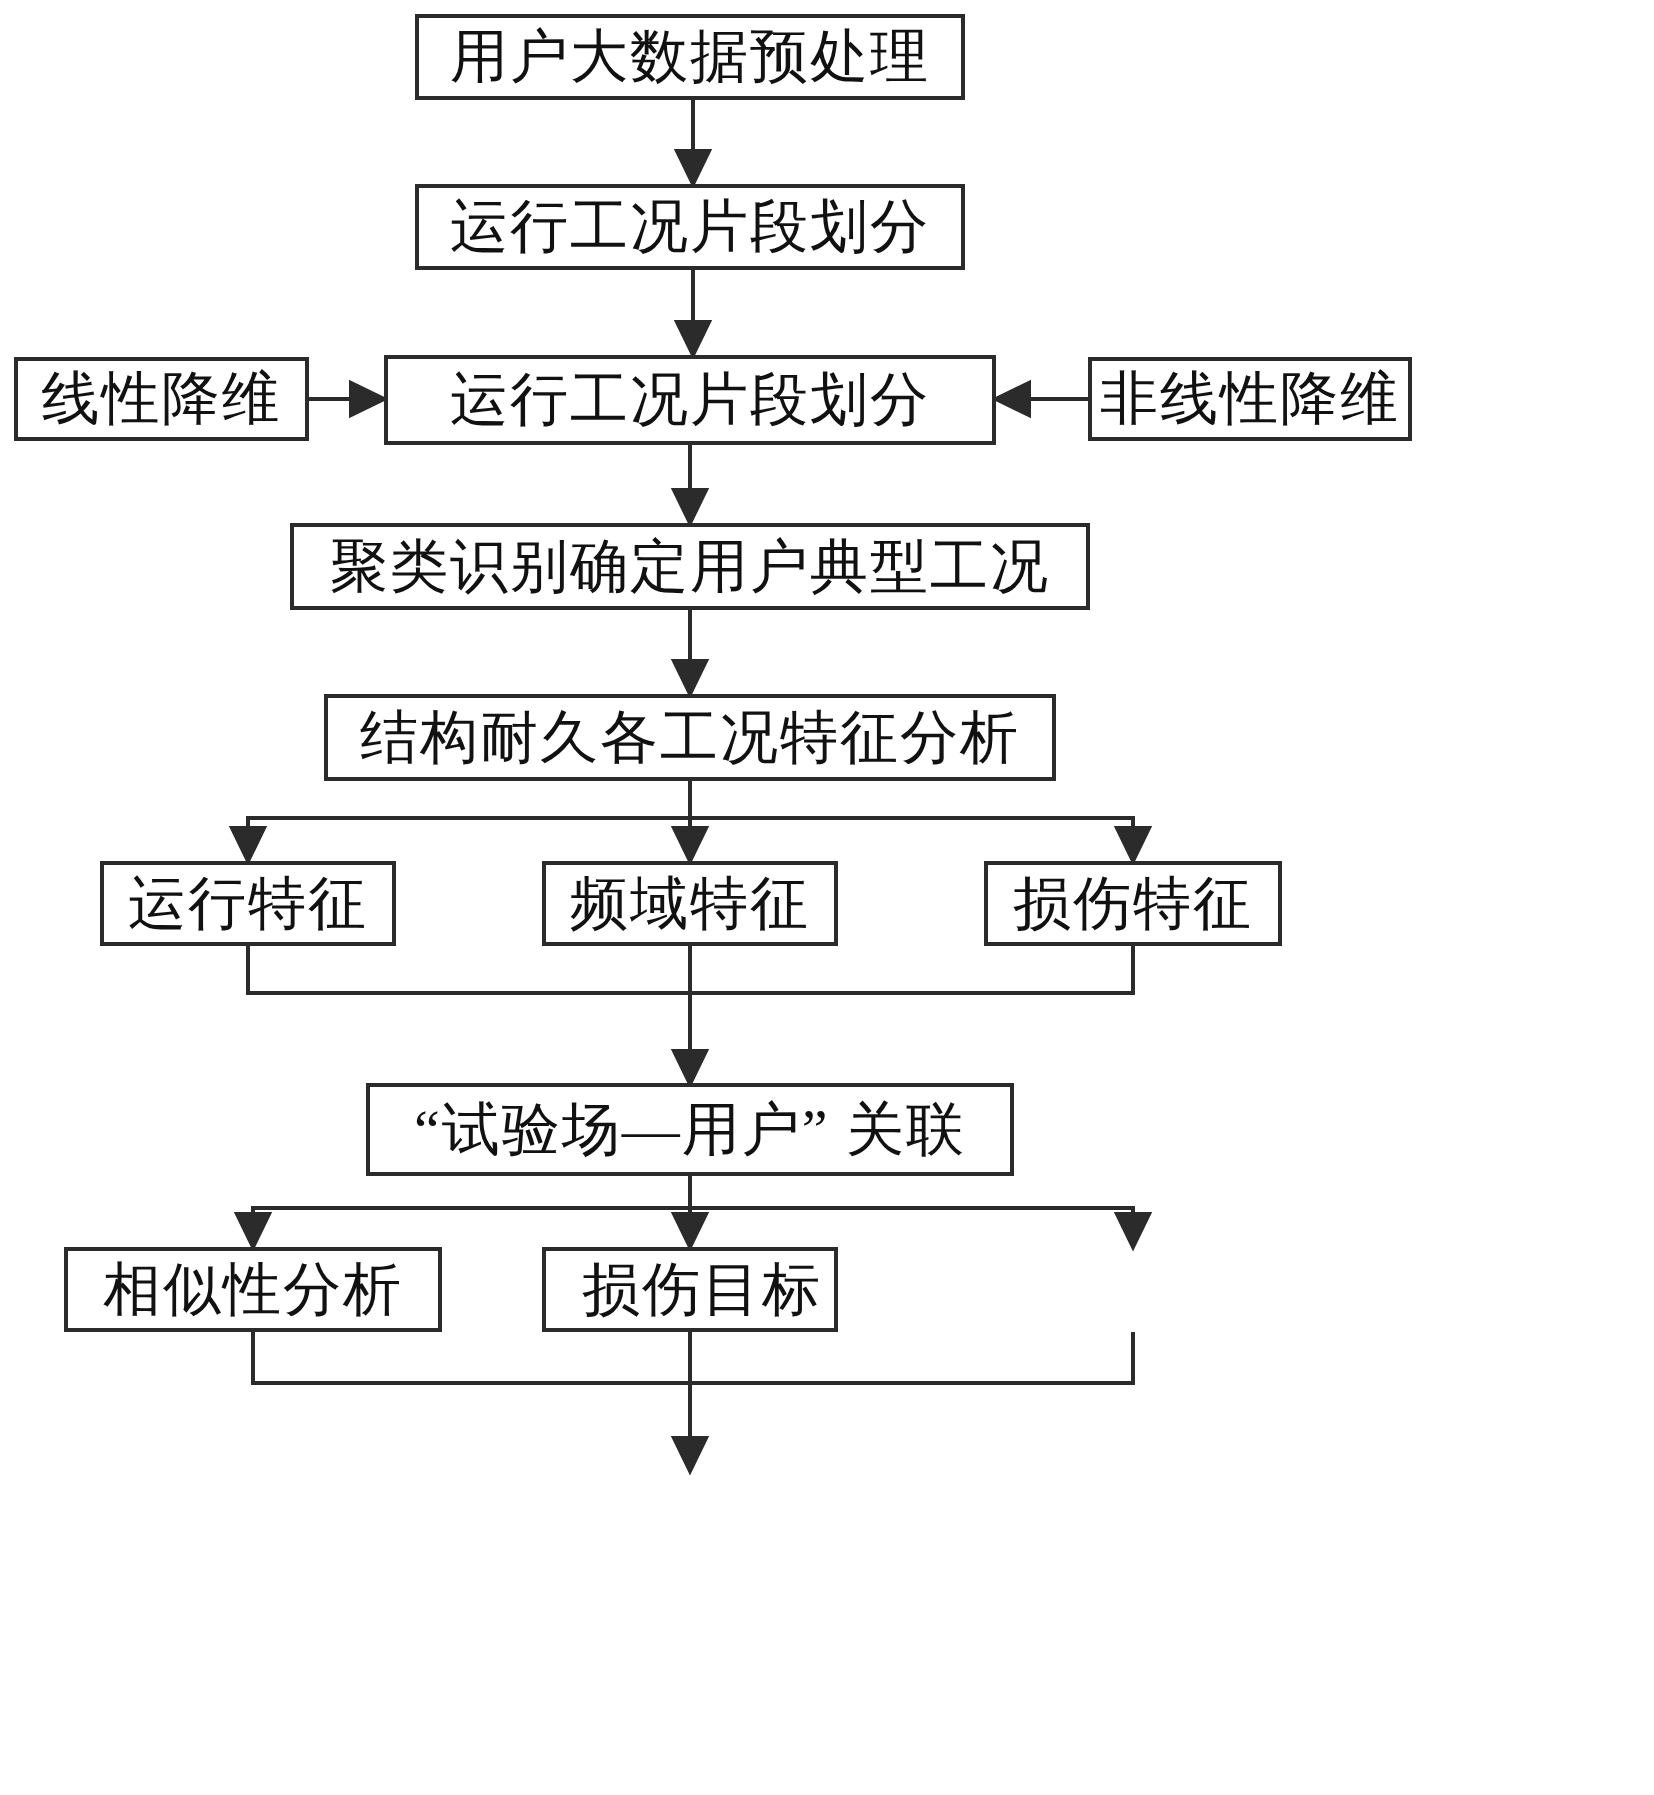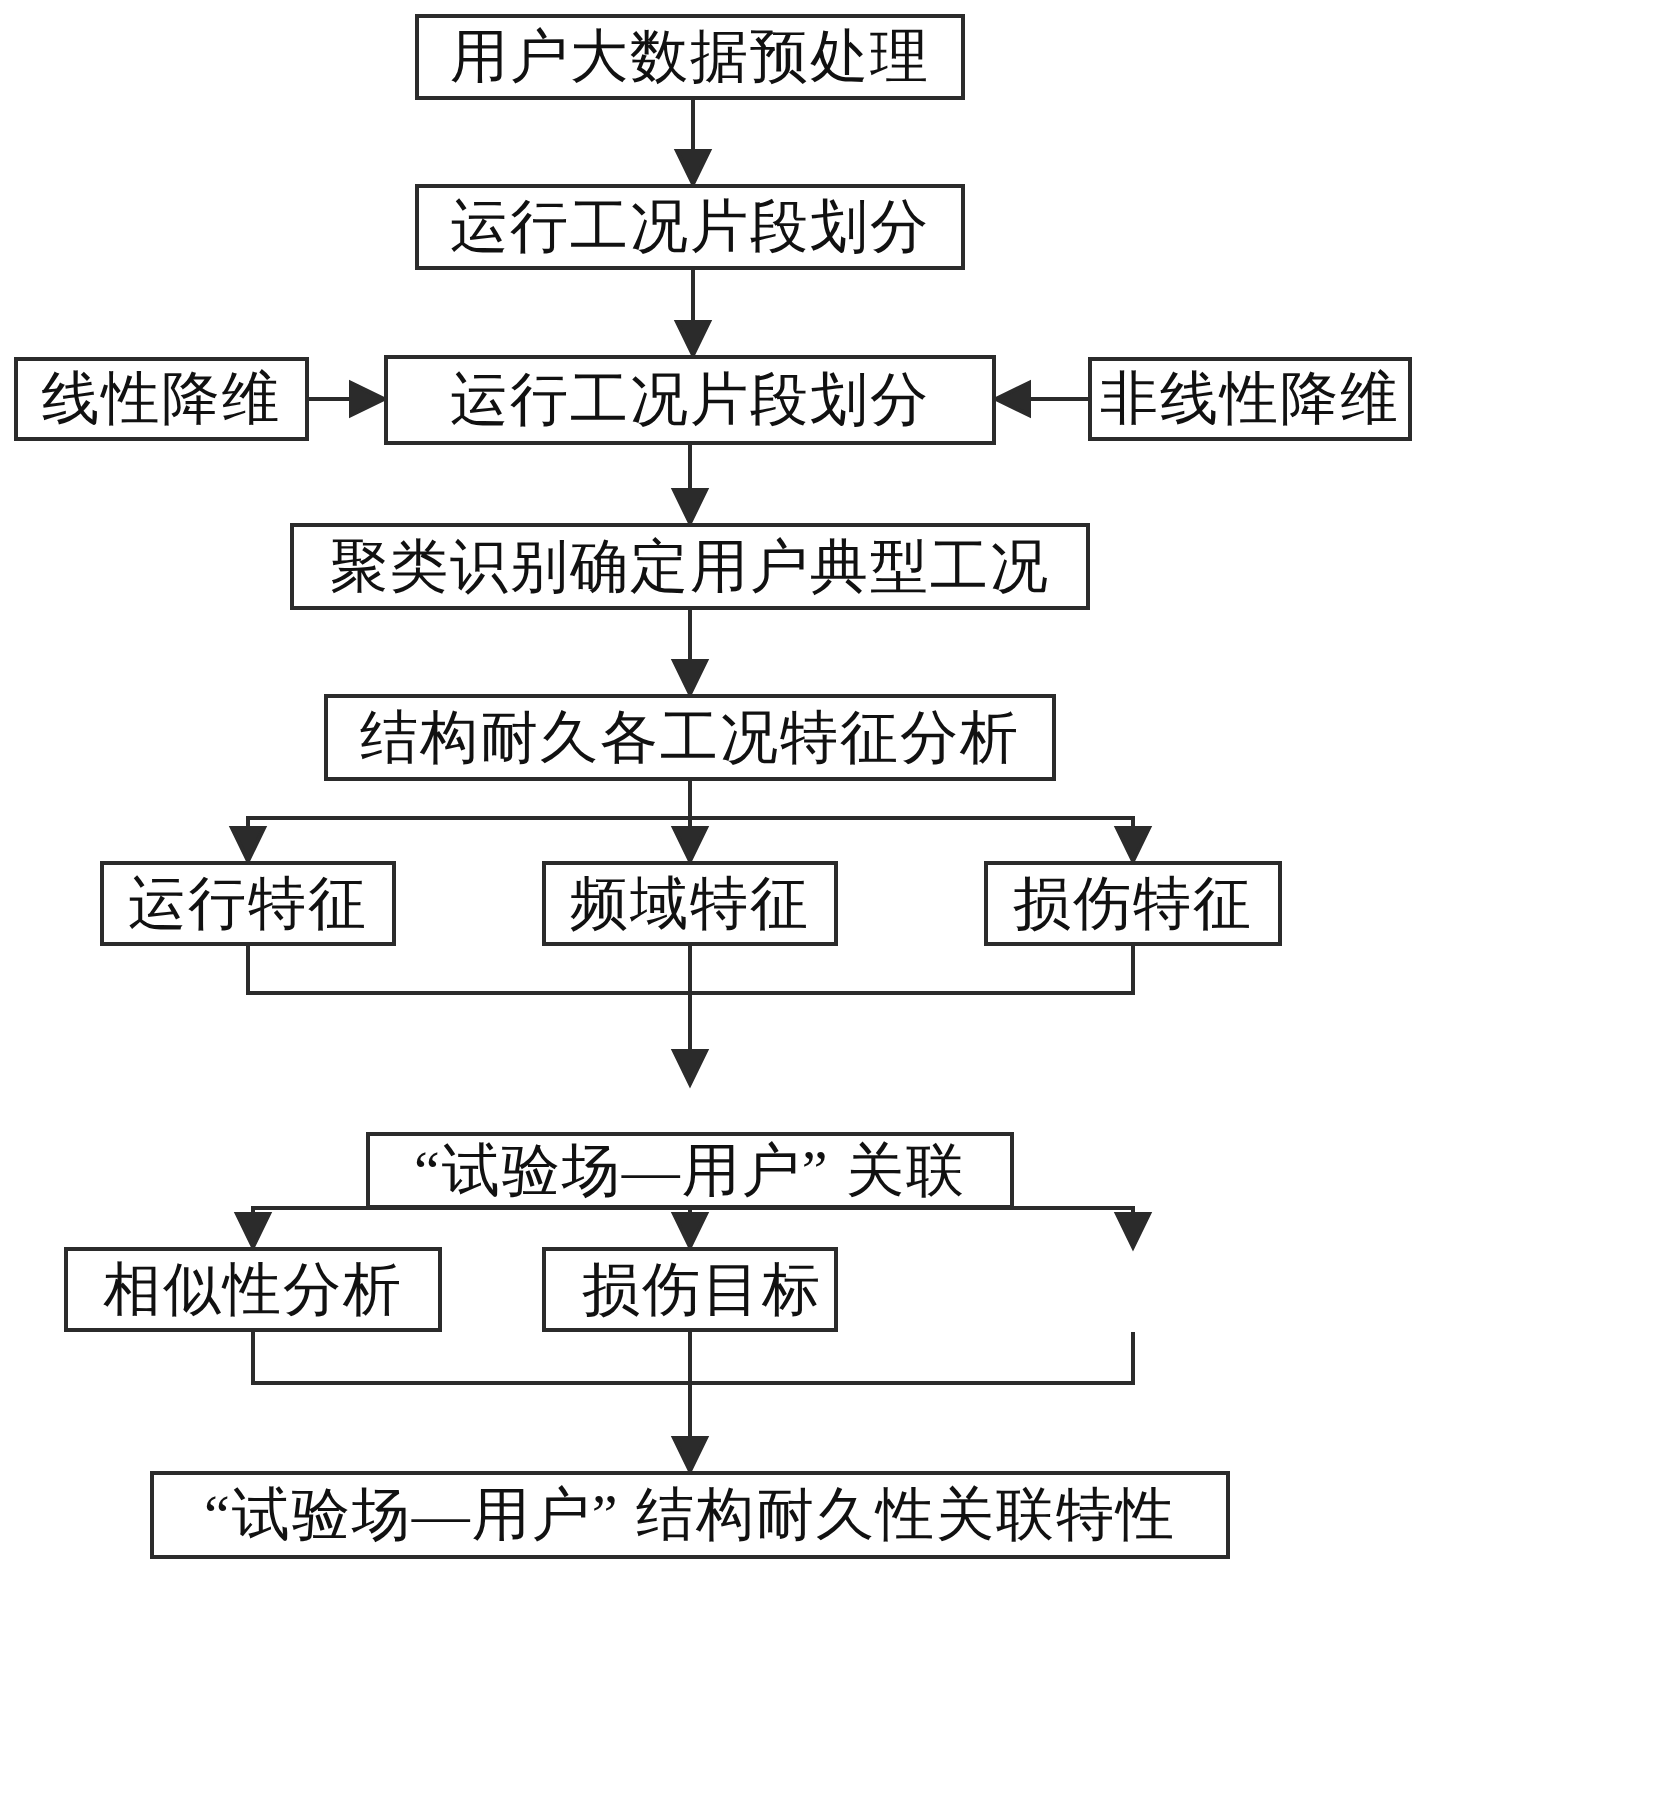--- a/index.html
+++ b/index.html
@@ -109,22 +109,21 @@
   <div class="node" style="left:290px; top:523px; width:800px;  height:87px;">聚类识别确定用户典型工况</div>
 
   <div class="node" style="left:324px; top:694px; width:732px;  height:87px;">结构耐久各工况特征分析</div>
 
   <div class="node" style="left:100px; top:861px; width:296px;  height:85px;text-align:center;">运行特征</div>
 
   <div class="node" style="left:542px; top:861px; width:296px;  height:85px;">频域特征</div>
 
   <div class="node" style="left:984px; top:861px; width:298px;  height:85px;">损伤特征</div>
 
-  <div class="node" style="left:366px; top:1132px;width:648px;  height:77px;">“试验场—用户” 关联</div>
+  <div class="node" style="left:366px; top:1083px;width:648px;  height:93px;">“试验场—用户” 关联</div>
 
   <div class="node" style="left:64px;  top:1247px;width:378px;  height:85px;">相似性分析</div>
 
   <div class="node" style="left:542px; top:1247px;width:296px;  height:85px;padding-left:24px;">损伤目标</div>
 
 
-  <div class="node" style="left:150px; top:1471px;width:1080px; height:88px;">“试验场—用户” 结构耐久性关联特性</div>
 
 </div>
 
 </body></html>

